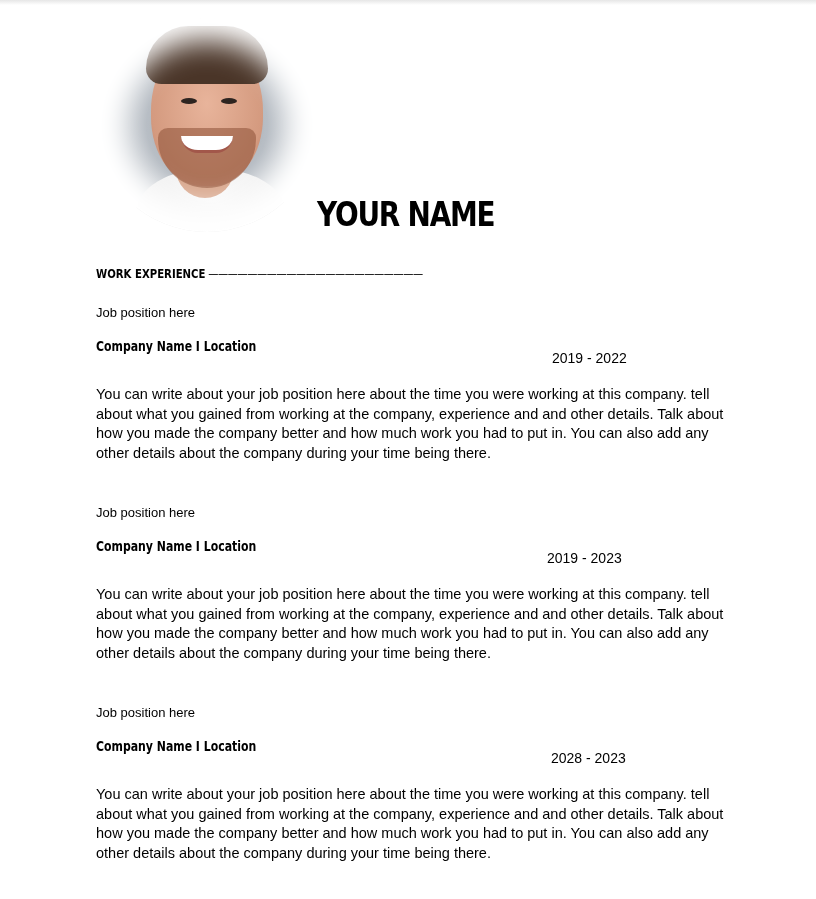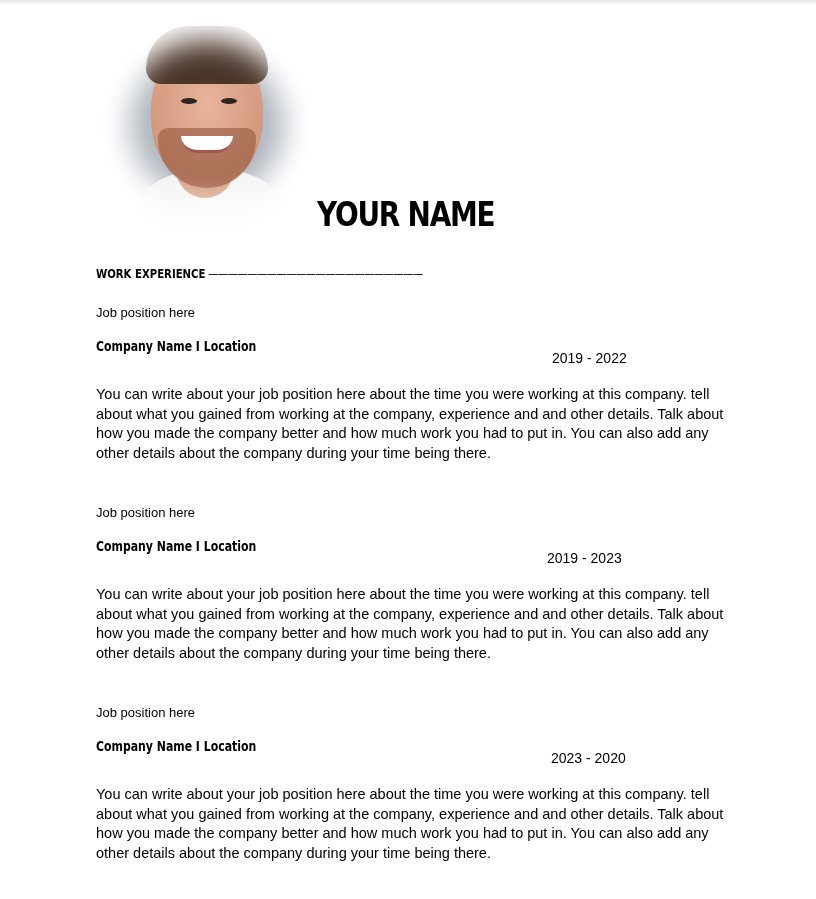--- a/index.html
+++ b/index.html
@@ -60,15 +60,15 @@
 <div class="job" style="top:505px">
   <div class="pos">Job position here</div>
   <div class="company">Company Name I Location</div>
   <div class="dates" style="left:451px">2019 - 2023</div>
   <div class="desc">You can write about your job position here about the time you were working at this company. tell about what you gained from working at the company, experience and and other details. Talk about how you made the company better and how much work you had to put in. You can also add any other details about the company during your time being there.</div>
 </div>
 
 <div class="job" style="top:705px">
   <div class="pos">Job position here</div>
   <div class="company">Company Name I Location</div>
-  <div class="dates" style="left:455px">2023 - 2020</div>
+  <div class="dates" style="left:455px">2028 - 2023</div>
   <div class="desc">You can write about your job position here about the time you were working at this company. tell about what you gained from working at the company, experience and and other details. Talk about how you made the company better and how much work you had to put in. You can also add any other details about the company during your time being there.</div>
 </div>
 
 </body></html>

